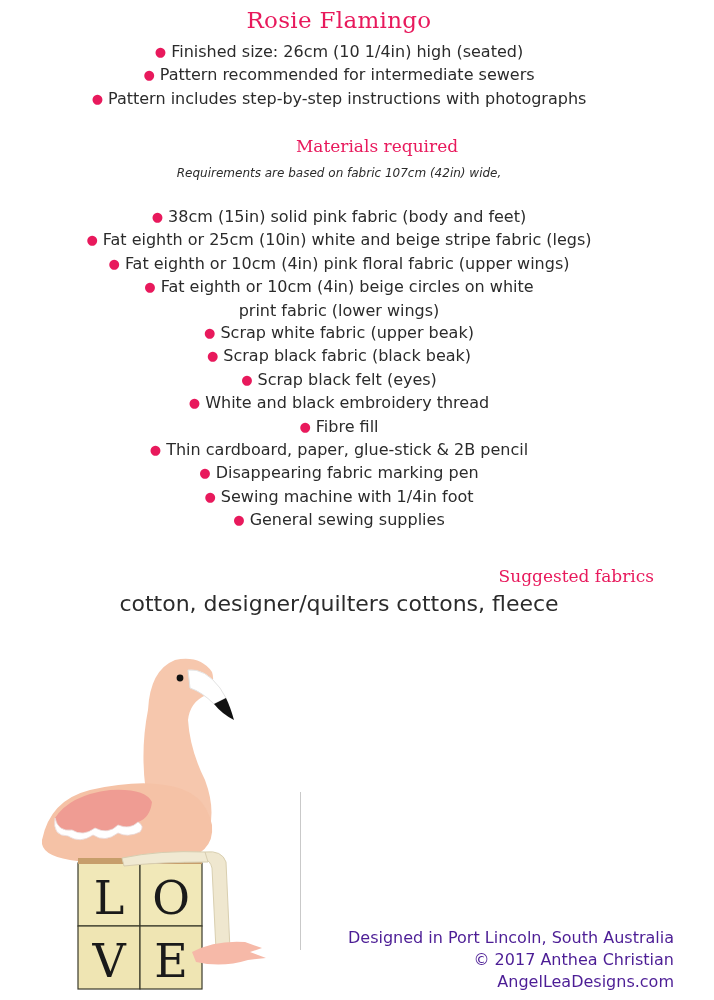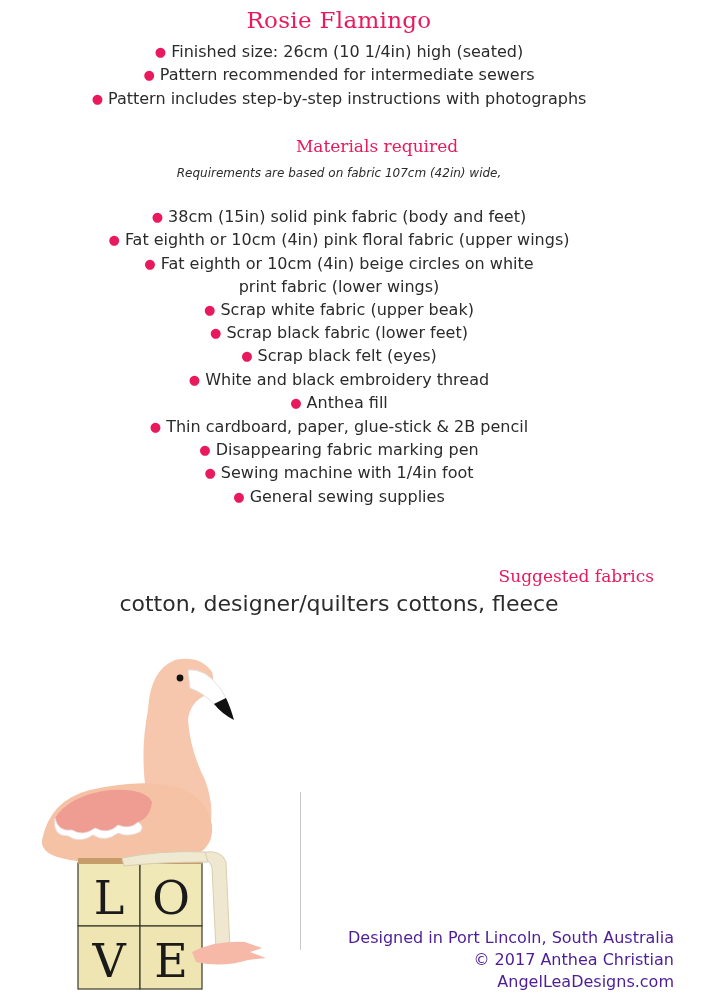--- a/index.html
+++ b/index.html
@@ -29,28 +29,29 @@
   <div class="line"><span class="bullet">●</span><span>Finished size: 26cm (10 1/4in) high (seated)</span></div>
   <div class="line"><span class="bullet">●</span><span>Pattern recommended for intermediate sewers</span></div>
   <div class="line"><span class="bullet">●</span><span>Pattern includes step-by-step instructions with photographs</span></div>
 </div>
 
 <div class="center heading materials-h">Materials required</div>
 <div class="center note">Requirements are based on fabric 107cm (42in) wide,</div>
 
 <div class="center materials">
   <div class="line"><span class="bullet">●</span><span>38cm (15in) solid pink fabric (body and feet)</span></div>
+  <div class="line"><span class="bullet">●</span><span>Fat eighth or 25cm (10in) white and beige stripe fabric (legs)</span></div>
   <div class="line"><span class="bullet">●</span><span>Fat eighth or 10cm (4in) pink floral fabric (upper wings)</span></div>
   <div class="line"><span class="bullet">●</span><span>Fat eighth or 10cm (4in) beige circles on white</span></div>
   <div class="line">print fabric (lower wings)</div>
   <div class="line"><span class="bullet">●</span><span>Scrap white fabric (upper beak)</span></div>
-  <div class="line"><span class="bullet">●</span><span>Scrap black fabric (lower feet)</span></div>
+  <div class="line"><span class="bullet">●</span><span>Scrap black fabric (black beak)</span></div>
   <div class="line"><span class="bullet">●</span><span>Scrap black felt (eyes)</span></div>
   <div class="line"><span class="bullet">●</span><span>White and black embroidery thread</span></div>
-  <div class="line"><span class="bullet">●</span><span>Anthea fill</span></div>
+  <div class="line"><span class="bullet">●</span><span>Fibre fill</span></div>
   <div class="line"><span class="bullet">●</span><span>Thin cardboard, paper, glue-stick &amp; 2B pencil</span></div>
   <div class="line"><span class="bullet">●</span><span>Disappearing fabric marking pen</span></div>
   <div class="line"><span class="bullet">●</span><span>Sewing machine with 1/4in foot</span></div>
   <div class="line"><span class="bullet">●</span><span>General sewing supplies</span></div>
 </div>
 
 <div class="center heading suggested-h">Suggested fabrics</div>
 <div class="center suggested">cotton, designer/quilters cottons, fleece</div>
 
 <svg class="photo" viewBox="0 0 300 360" xmlns="http://www.w3.org/2000/svg">

